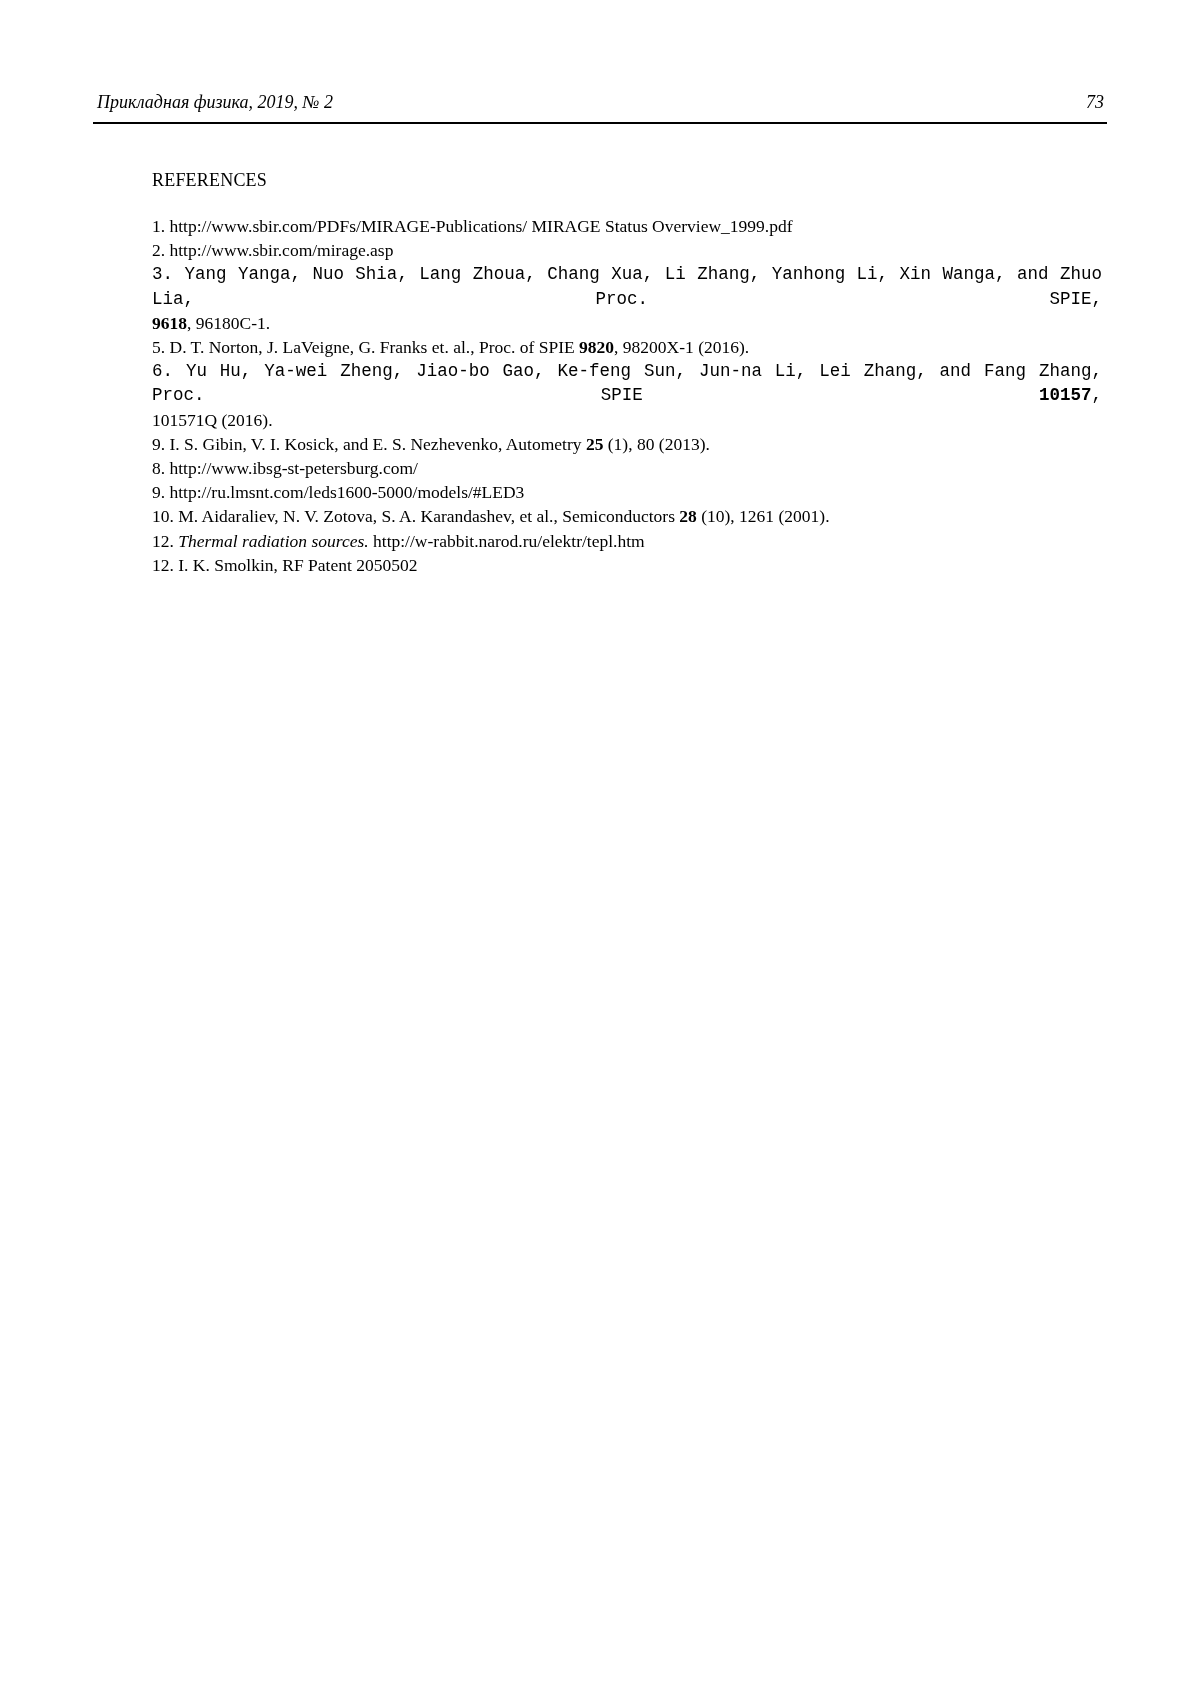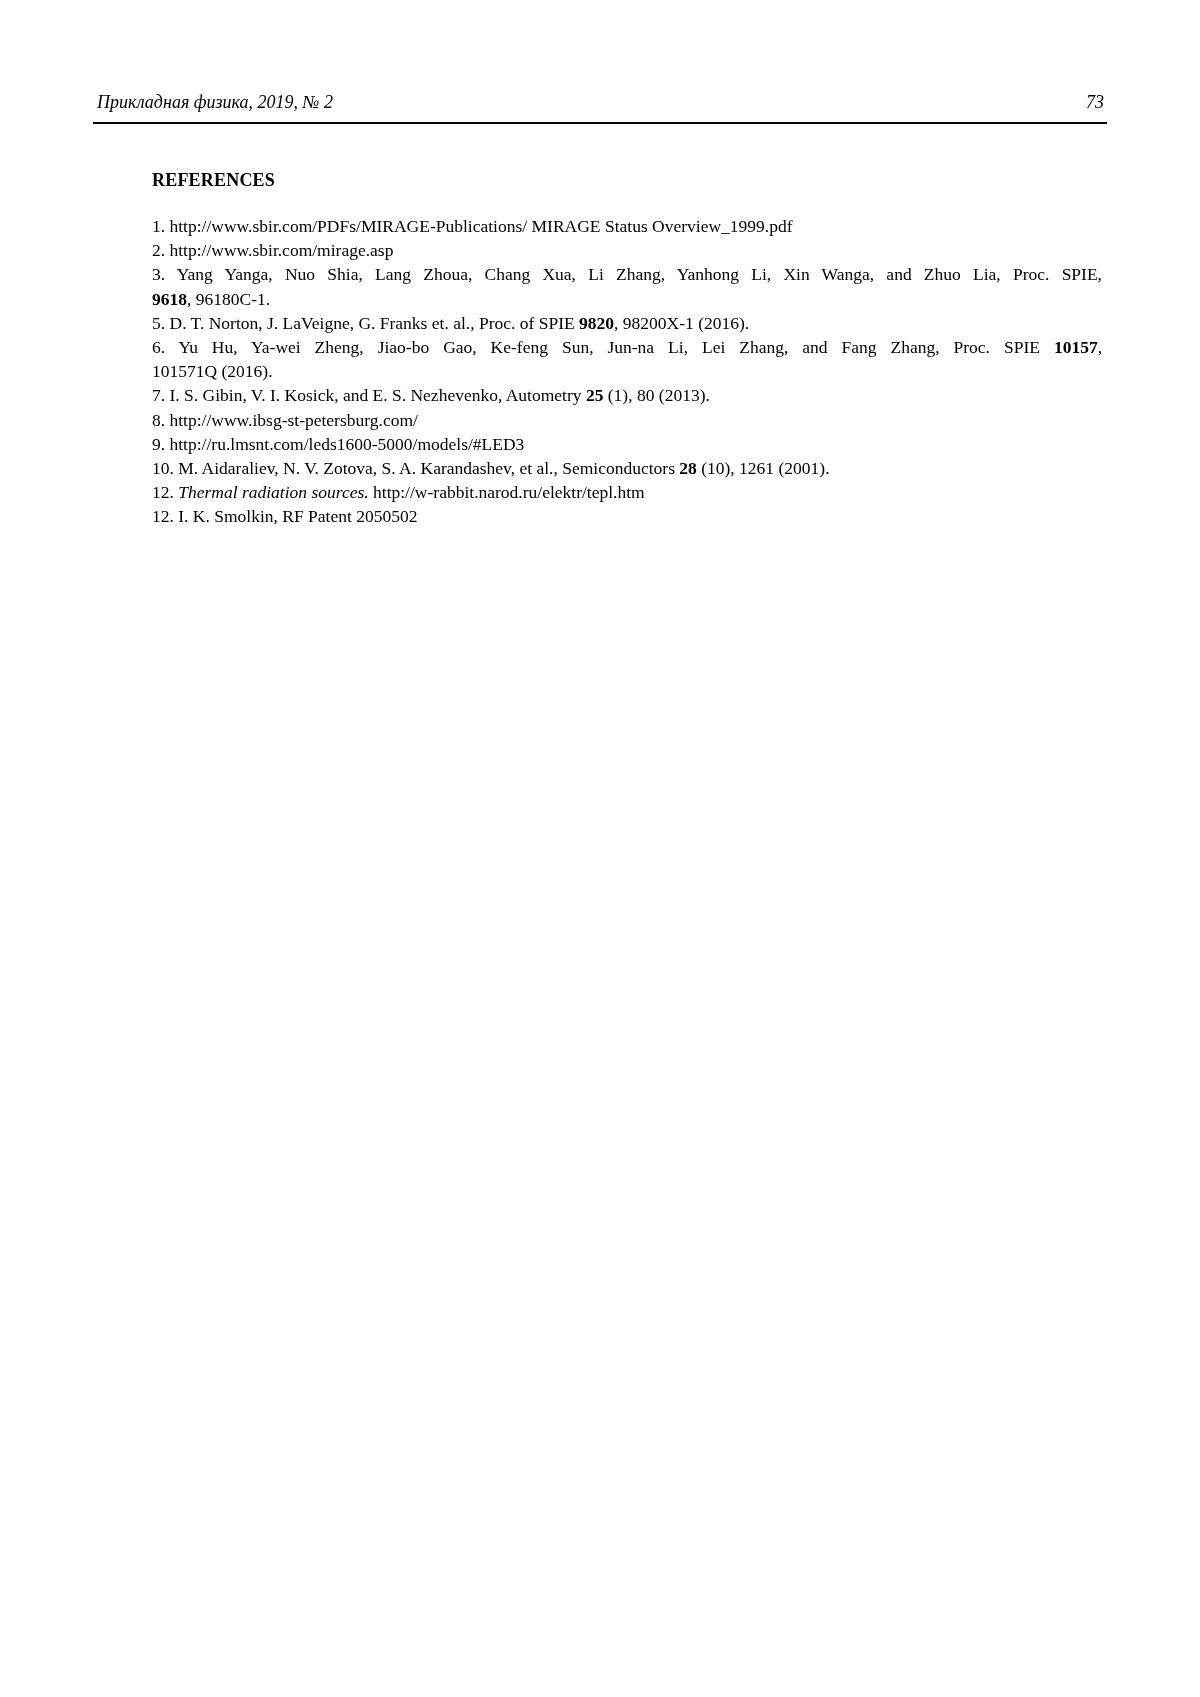--- a/index.html
+++ b/index.html
@@ -34,31 +34,32 @@
     border-top: 2px solid #000000;
   }
   .content {
     position: absolute;
     left: 152px; top: 168px;
     width: 950px;
     font-size: 17.5px;
     line-height: 24.2px;
   }
   .ref-heading {
-    font-weight: bold;
+    font-weight: normal;
     font-size: 18px;
     letter-spacing: 0.2px;
     line-height: 24px;
   }
   .ref-list { margin-top: 22px; }
   .ref-item { }
   .ref-line { white-space: normal; }
   .ref-line.justify {
     text-align: justify;
     text-align-last: justify;
+    font-family: Liberation Mono, monospace;
   }
   .seg-b { font-weight: bold; }
   .seg-i { font-style: italic; }
 </style>
 </head>
 <body>
 
 <div class="page">
 
   <div class="running-header">
@@ -82,21 +83,21 @@
           <div class="ref-line"><span class="seg-b">9618</span><span>, 96180C-1.</span></div>
         </div>
         <div class="ref-item">
           <div class="ref-line"><span>5. D. T. Norton, J. LaVeigne, G. Franks et. al., Proc. of SPIE </span><span class="seg-b">9820</span><span>, 98200X-1 (2016).</span></div>
         </div>
         <div class="ref-item">
           <div class="ref-line justify"><span>6. Yu Hu, Ya-wei Zheng, Jiao-bo Gao, Ke-feng Sun, Jun-na Li, Lei Zhang, and Fang Zhang, Proc. SPIE </span><span class="seg-b">10157</span><span>,</span></div>
           <div class="ref-line"><span>101571Q (2016).</span></div>
         </div>
         <div class="ref-item">
-          <div class="ref-line"><span>7. I. S. Gibin, V. I. Kosick, and E. S. Nezhevenko, Autometry </span><span class="seg-b">25</span><span> (1), 80 (2013).</span></div>
+          <div class="ref-line"><span>9. I. S. Gibin, V. I. Kosick, and E. S. Nezhevenko, Autometry </span><span class="seg-b">25</span><span> (1), 80 (2013).</span></div>
         </div>
         <div class="ref-item">
           <div class="ref-line"><span>8. http://www.ibsg-st-petersburg.com/</span></div>
         </div>
         <div class="ref-item">
           <div class="ref-line"><span>9. http://ru.lmsnt.com/leds1600-5000/models/#LED3</span></div>
         </div>
         <div class="ref-item">
           <div class="ref-line"><span>10. M. Aidaraliev, N. V. Zotova, S. A. Karandashev, et al., Semiconductors </span><span class="seg-b">28</span><span> (10), 1261 (2001).</span></div>
         </div>

